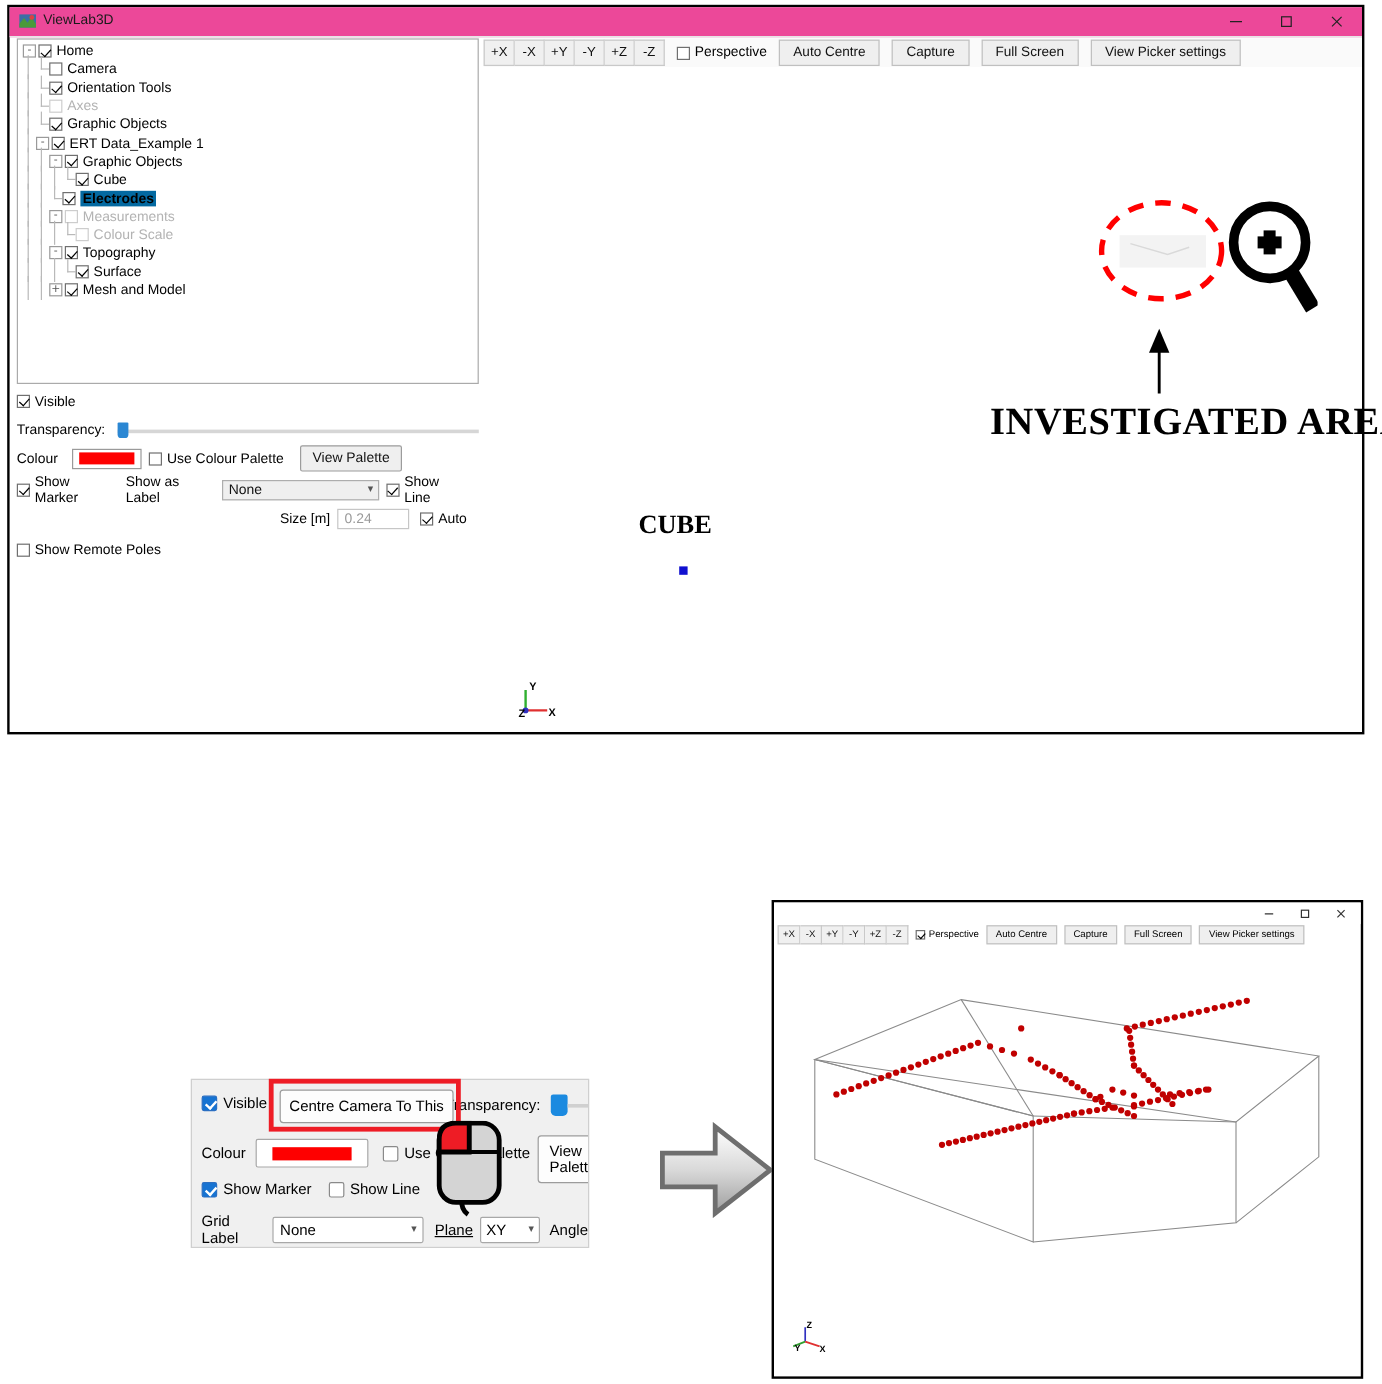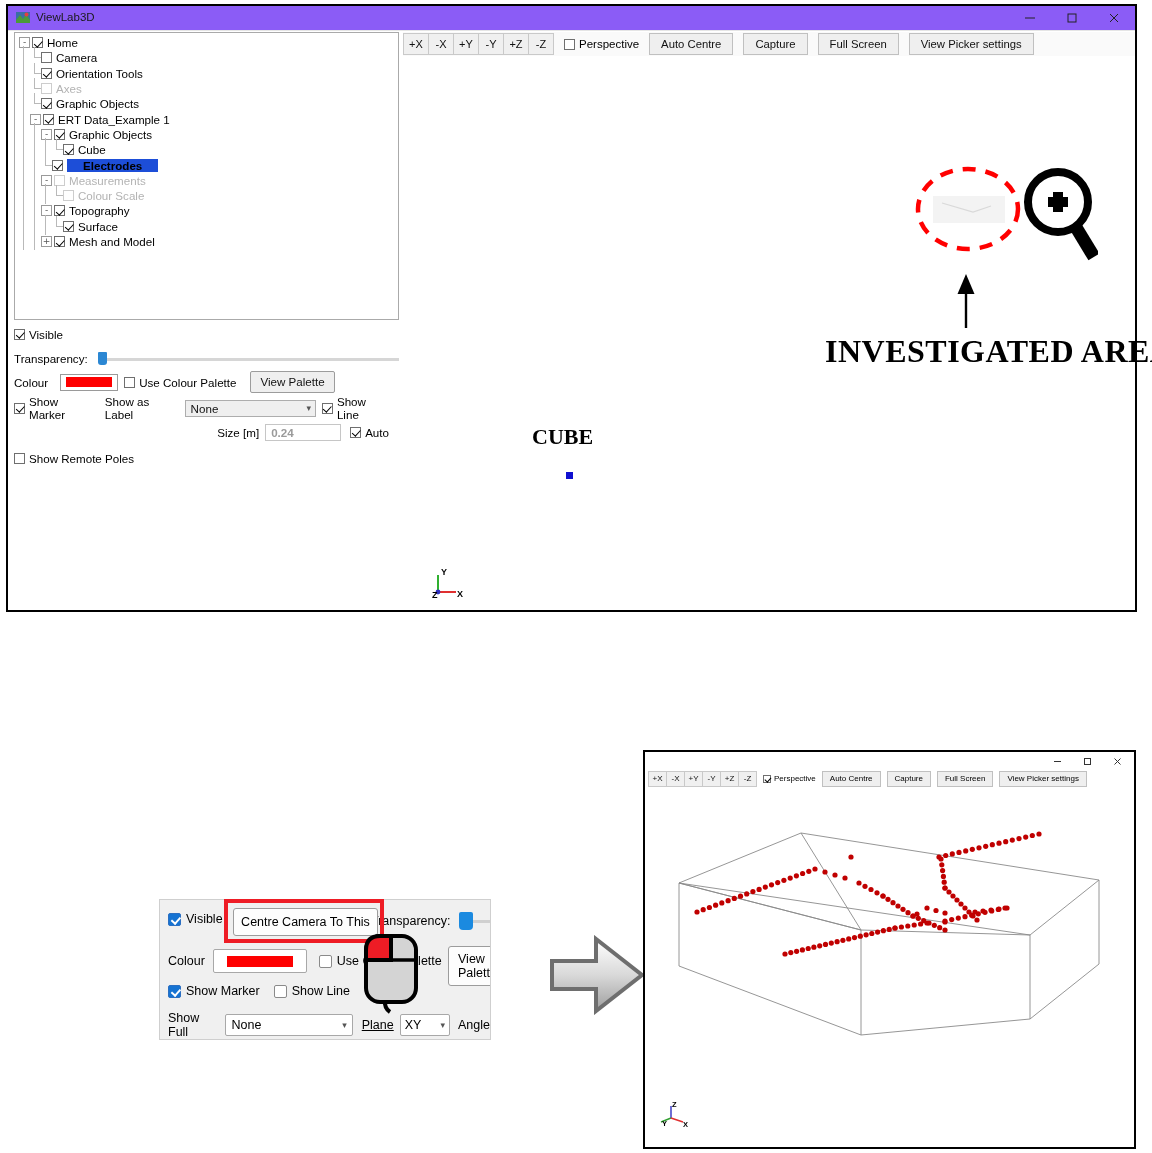--- a/index.html
+++ b/index.html
@@ -2,38 +2,38 @@
 <html><head>
 <meta charset="utf-8">
 <style>
   html,body{margin:0;padding:0;background:#fff;}
   body{width:1152px;height:1153px;position:relative;overflow:hidden;
        font-family:"Liberation Sans",sans-serif;font-size:12px;color:#000;}
 
   
   .win-main{position:absolute;left:6px;top:4px;width:1131px;height:608px;
             background:#fff;border:2px solid #000;box-sizing:border-box;}
-  .titlebar{position:absolute;left:0;top:0;right:0;height:24px;background:#8b5cf6;
+  .titlebar{position:absolute;left:0;top:0;right:0;height:24px;background:#ec4899;
             border-bottom:1px solid #e5e5e5;}
   .title-ico{position:absolute;left:8px;top:5px;width:14px;height:13px;}
   .title-txt{position:absolute;left:28px;top:5px;font-size:11.5px;color:#1a1a1a;}
   .wbtns{position:absolute;right:0;top:0;height:24px;display:flex;}
   .wbtn{width:42px;height:24px;display:flex;align-items:center;justify-content:center;
         color:#222;font-size:11px;}
   .wbtn svg{display:block;}
 
   
   .tree-box{position:absolute;left:6px;top:26px;width:385px;height:288px;
             border:1px solid #aaa;background:#fff;box-sizing:border-box;overflow:hidden;}
   .tree{position:absolute;left:4px;top:2px;right:2px;}
   .trow{position:relative;height:15.3px;display:flex;align-items:center;
         white-space:nowrap;font-size:11.6px;color:#000;}
   .trow.dim{color:#b3b3b3;}
   .trow.sel{font-weight:bold;}
-  .trow.sel .tlabel{background:#1d4ed8;padding:0 16px;}
+  .trow.sel .tlabel{background:#0369a1;padding:0 2px;}
   .exp{width:9px;height:9px;border:1px solid #9a9a9a;background:#fff;
        display:inline-flex;align-items:center;justify-content:center;
        font-size:9px;line-height:7px;color:#555;margin-right:2px;flex:0 0 auto;
        font-family:"DejaVu Sans",sans-serif;}
   .elbow{width:11px;flex:0 0 auto;height:15px;position:relative;}
   .elbow:before{content:"";position:absolute;left:4px;top:-3px;width:1px;height:11px;background:#b9b9b9;}
   .elbow:after{content:"";position:absolute;left:4px;top:7px;width:7px;height:1px;background:#b9b9b9;}
   .vline{width:11px;flex:0 0 auto;height:15.3px;position:relative;}
   .vline:before{content:"";position:absolute;left:4px;top:-4px;width:1px;height:20px;background:#b9b9b9;}
   .cb{width:11px;height:11px;border:1px solid #6f6f6f;background:#fff;flex:0 0 auto;
@@ -292,21 +292,21 @@
         <span class="chev">▾</span>
       </span>
       <span class="ckw" style="margin-left:6px;">
         <span class="cb on"></span>
         <span>Show Line</span>
       </span>
     </div>
 
     <div class="prow" style="margin-top:4px;justify-content:flex-end;">
       <span class="lbl">Size [m]</span>
-      <span class="txtin" style="width:76px;font-weight:bold;">0.24</span>
+      <span class="txtin" style="width:60px;">0.24</span>
       <span class="ckw" style="margin-left:9px;">
         <span class="cb on"></span>
         <span>Auto</span>
       </span>
     </div>
 
     <div class="prow" style="margin-top:6px;">
       <span class="cb"></span>
       <span>Show Remote Poles</span>
     </div>
@@ -393,21 +393,21 @@
   </div>
 
   <div class="dlg-row" style="left:8px;top:84px;">
     <span class="cb2"></span>
     <span style="margin-right:14px;">Show Marker</span>
     <span class="cb2 off"></span>
     <span>Show Line</span>
   </div>
 
   <div class="dlg-row" style="left:8px;top:111px;">
-    <span style="margin-right:6px;">Show Full</span>
+    <span style="margin-right:6px;">Grid Label</span>
     <span style="width:135px;height:22px;border:1px solid #a8a8a8;background:#fff;border-radius:2px;display:inline-flex;align-items:center;justify-content:space-between;padding:0 5px;box-sizing:border-box;">
       <span>None</span>
       <span class="chev">▾</span>
     </span>
     <span style="margin-left:9px;margin-right:6px;text-decoration:underline;">Plane</span>
     <span style="width:53px;height:22px;border:1px solid #a8a8a8;background:#fff;border-radius:2px;display:inline-flex;align-items:center;justify-content:space-between;padding:0 4px;box-sizing:border-box;">
       <span>XY</span>
       <span class="chev">▾</span>
     </span>
     <span style="margin-left:8px;">Angle</span>

